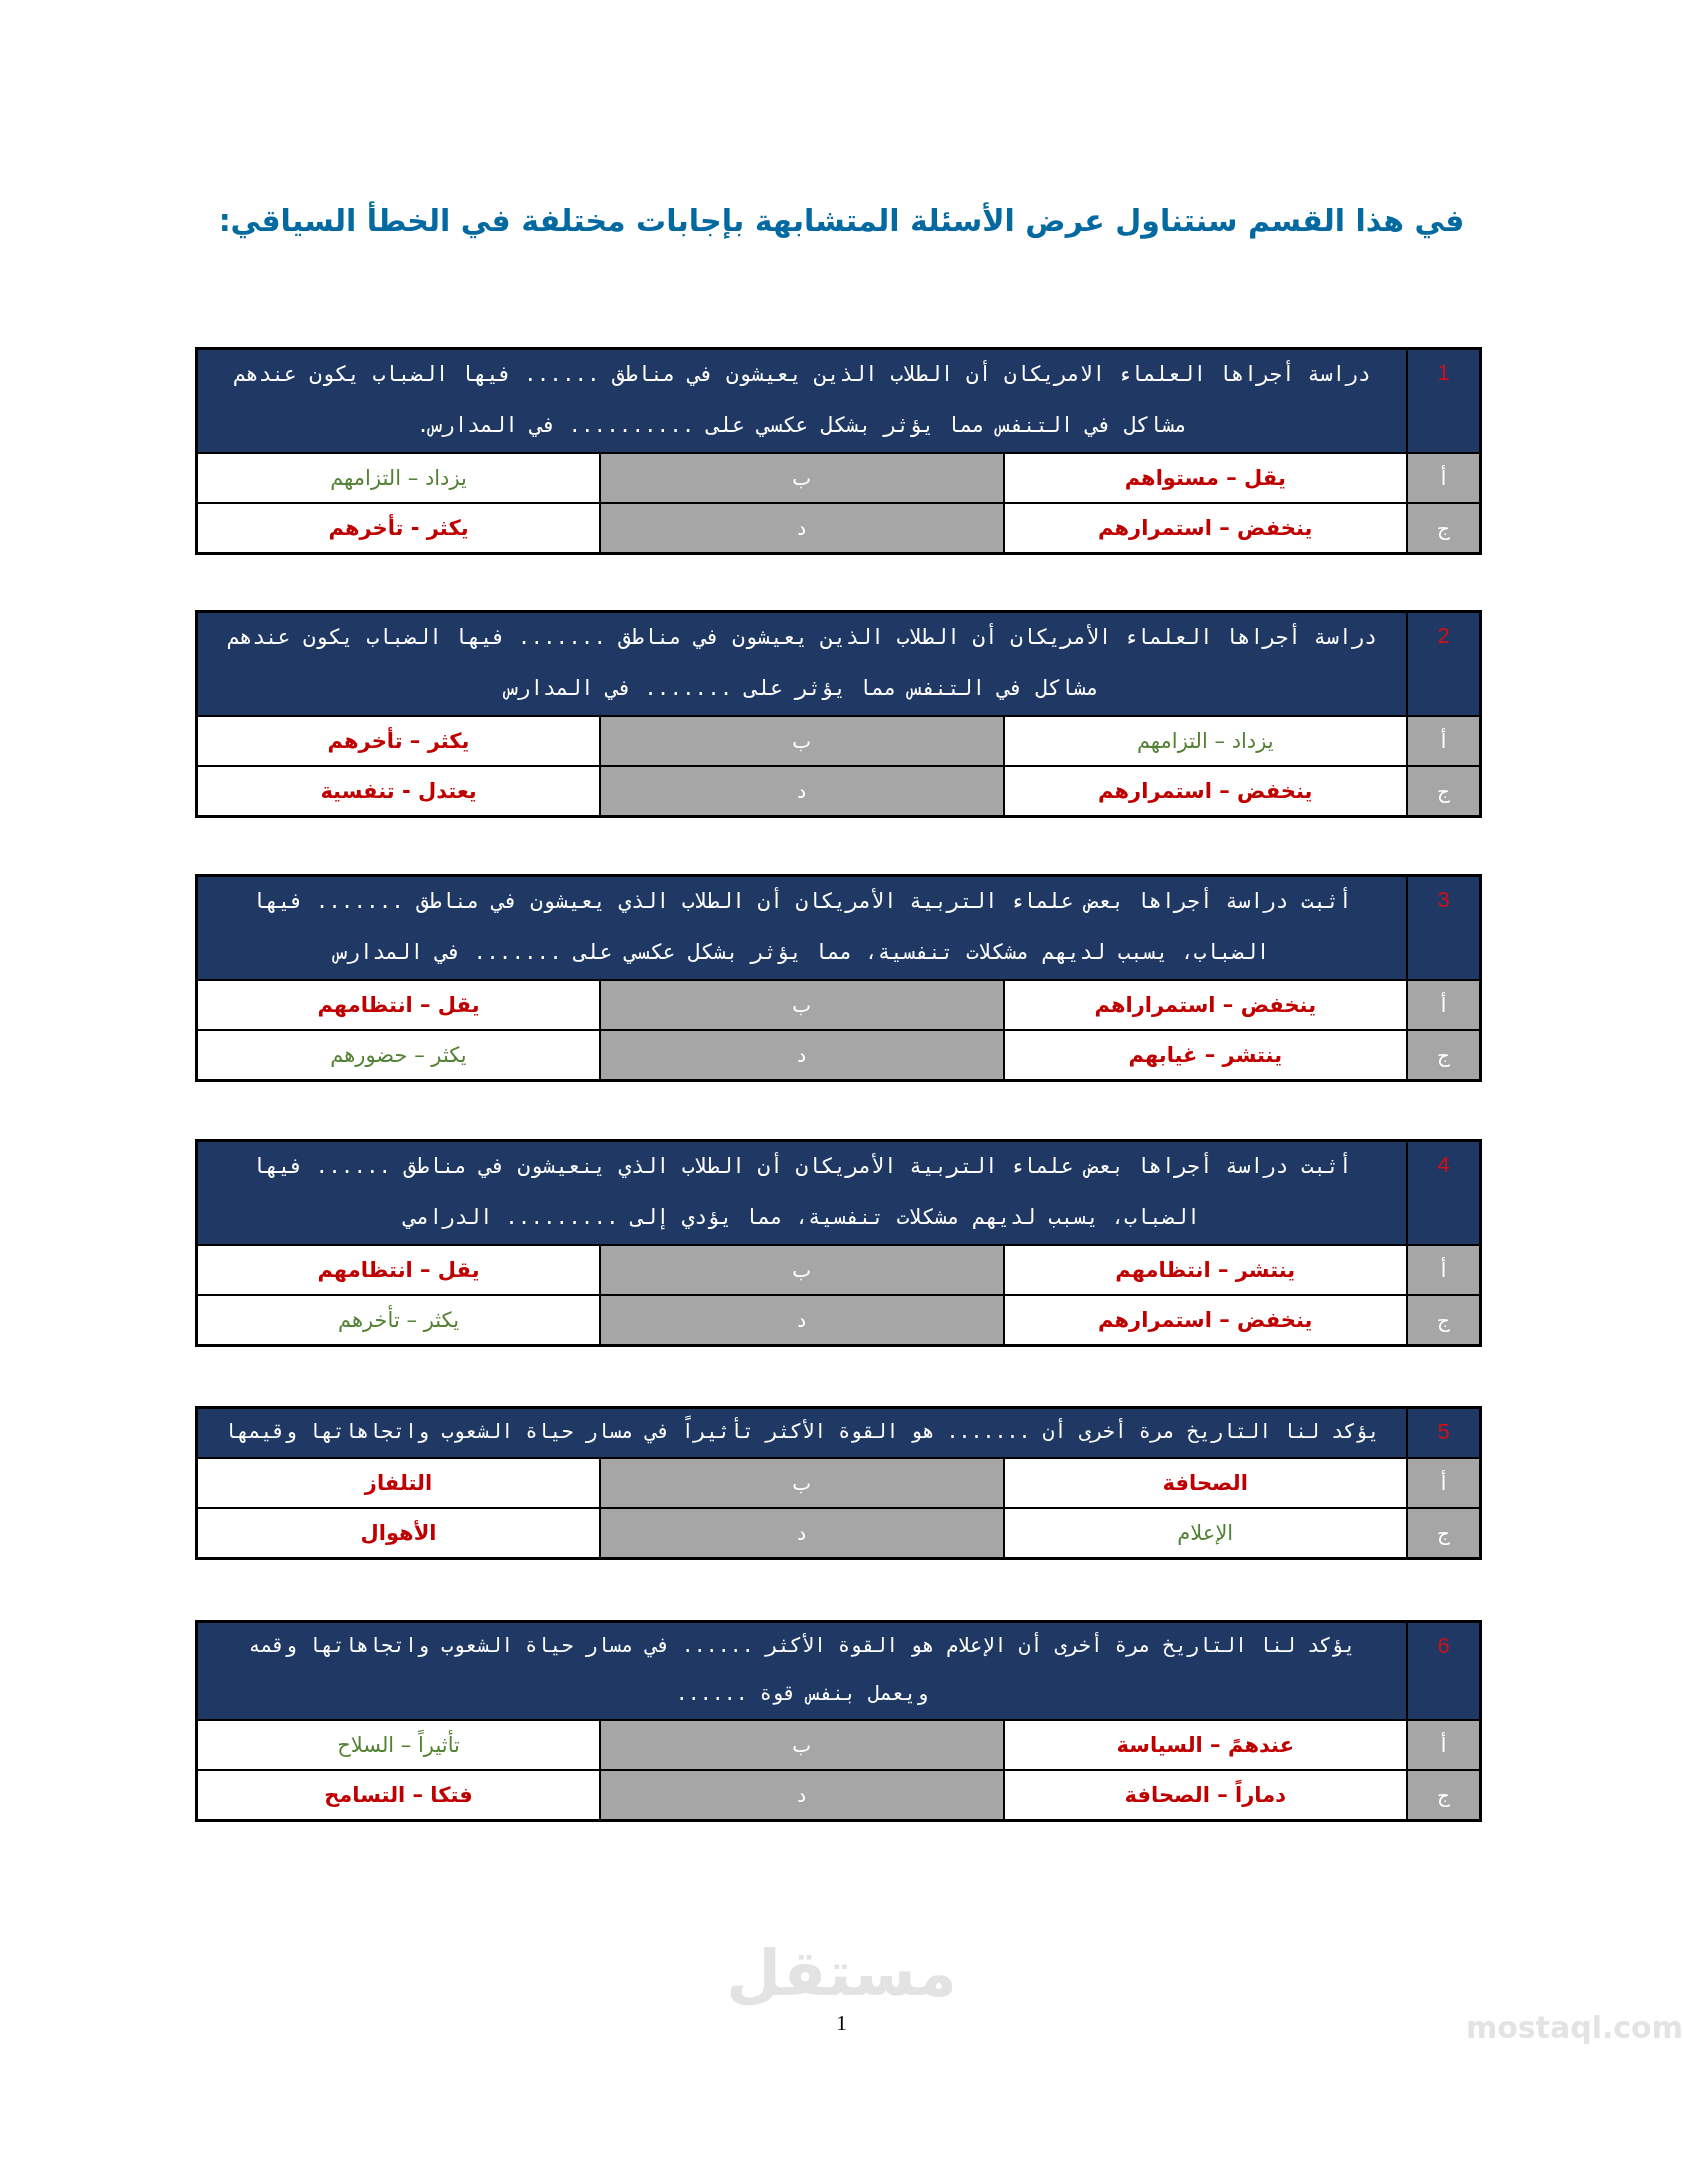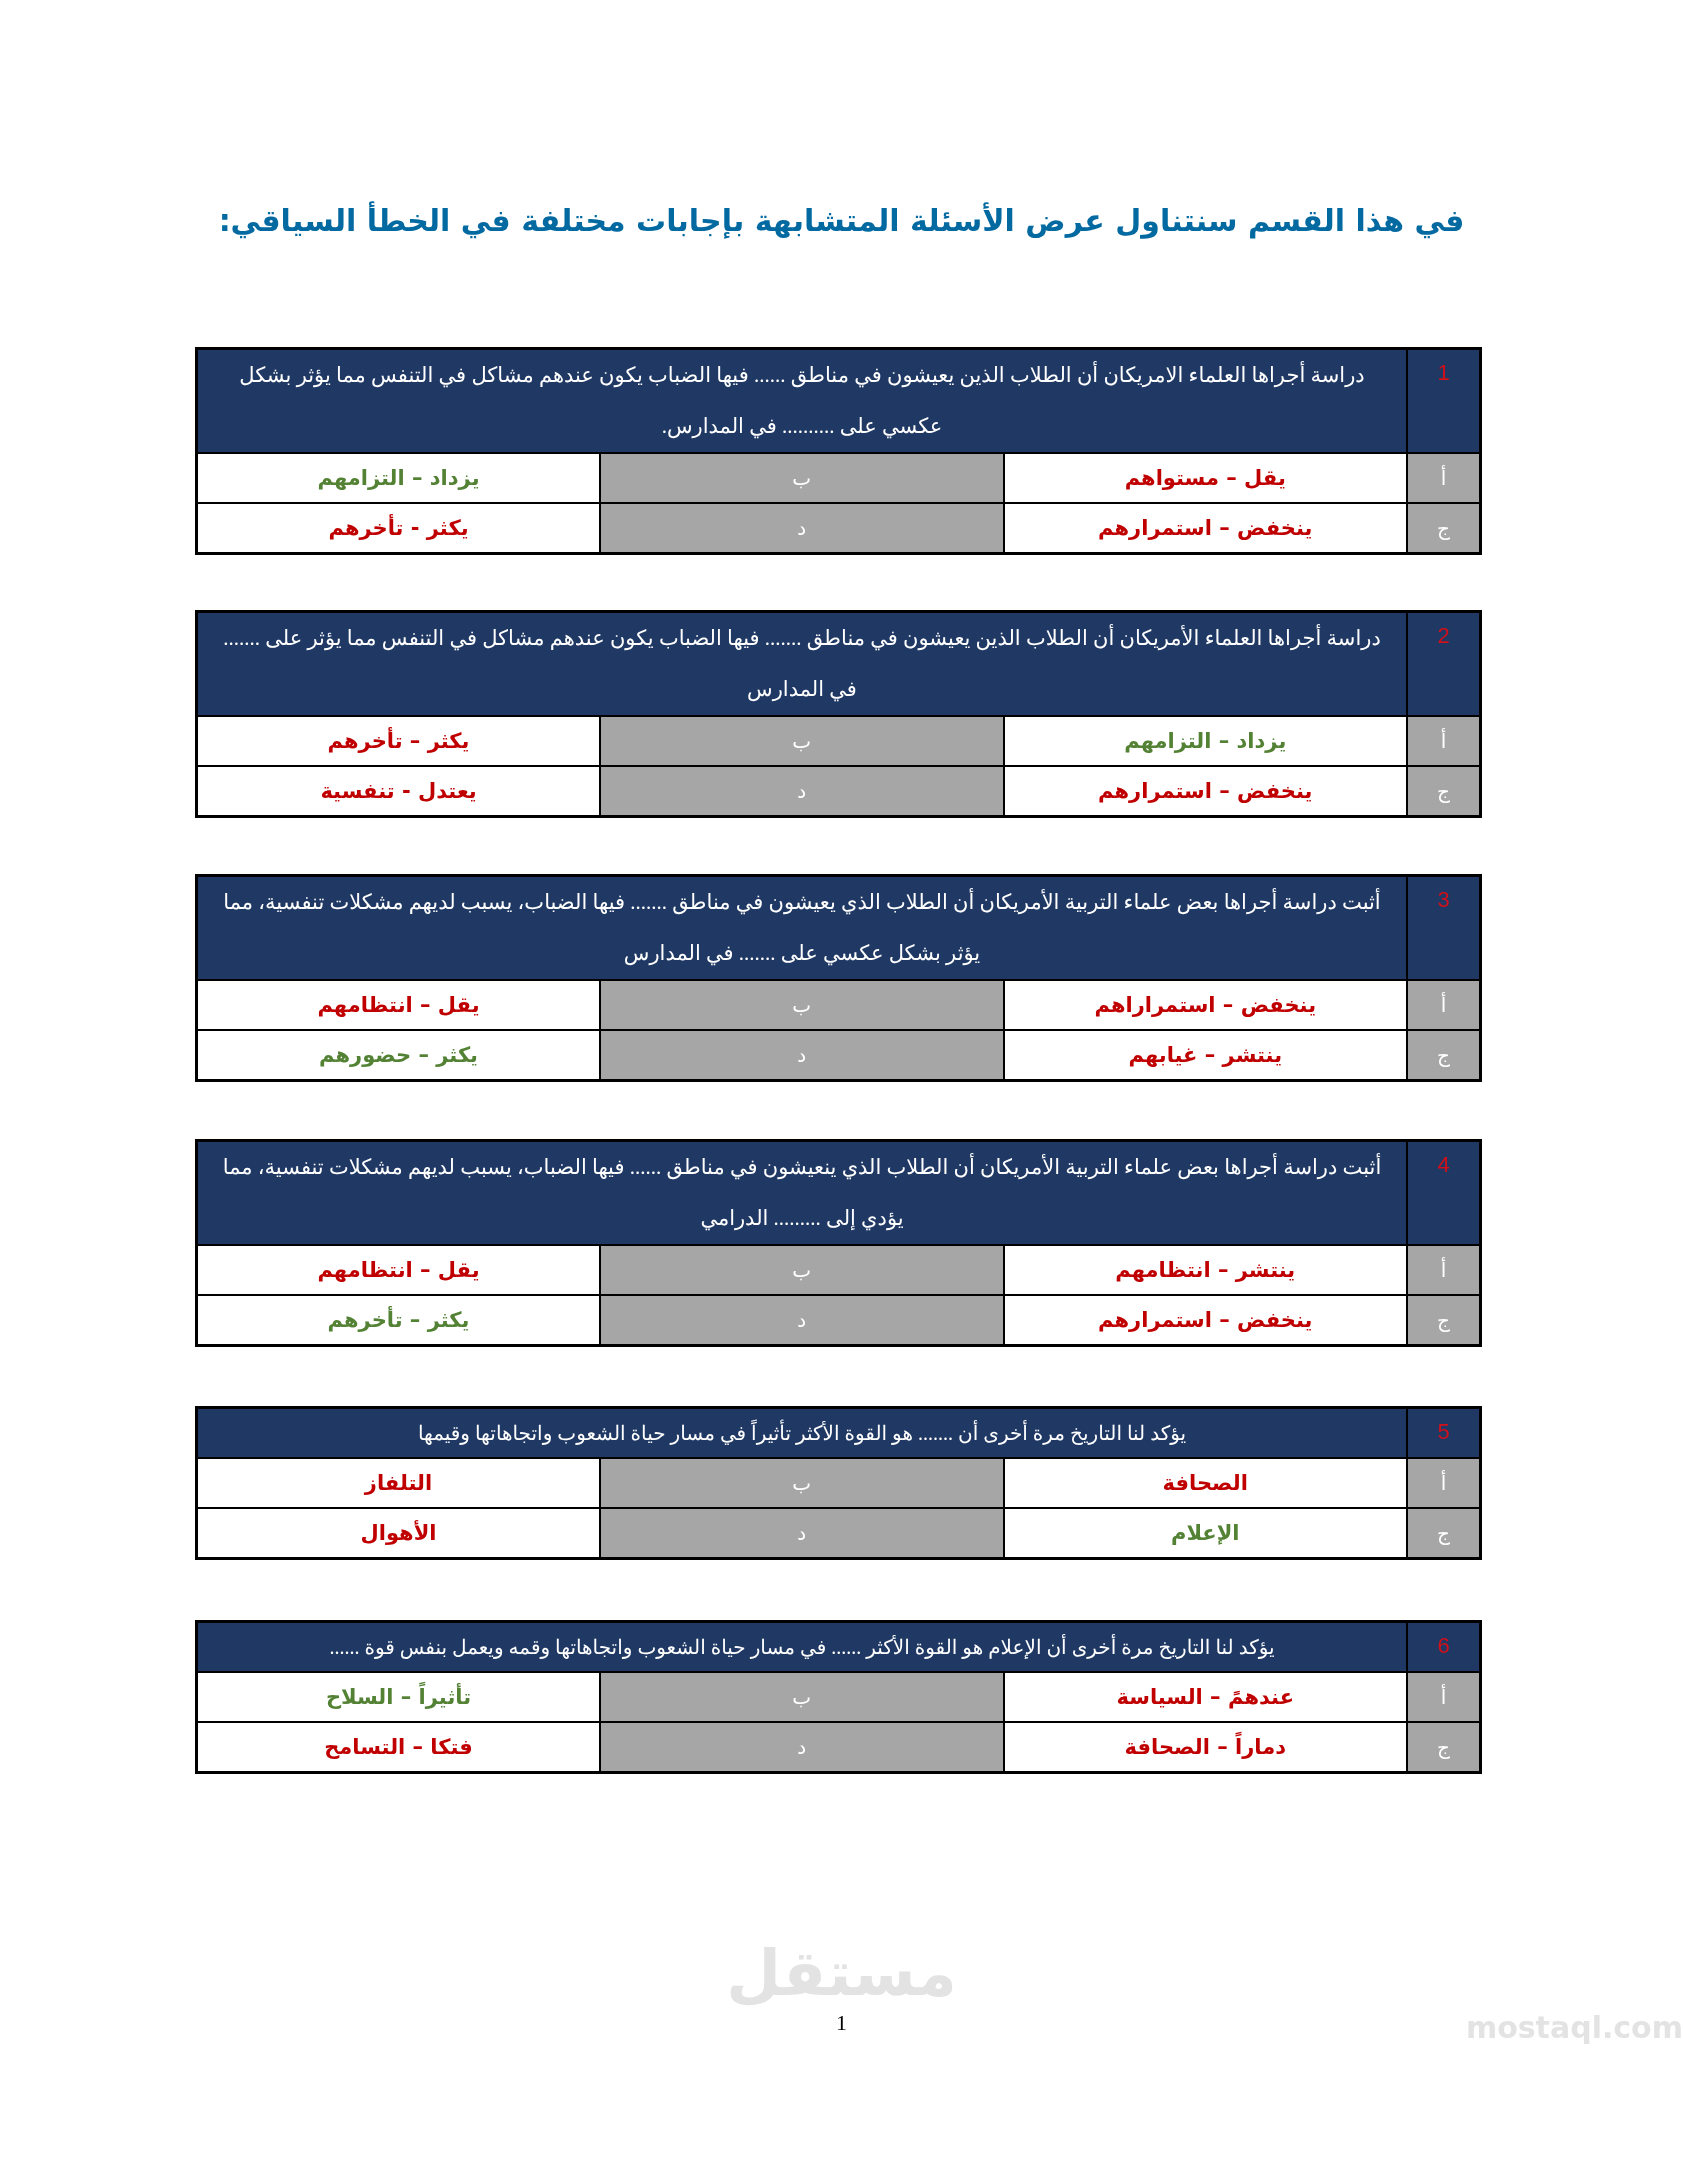--- a/index.html
+++ b/index.html
@@ -16,36 +16,36 @@
   }
   .qtable td { border: 2px solid #000; padding: 0; }
   .qtable .num-cell {
     width: 71px; background: #1f3864; color: #d0101a; text-align: center;
     vertical-align: top; font-size: 22px; padding-top: 10px;
     font-family: "Liberation Sans", sans-serif;
   }
   .qtable .q-cell {
     background: #1f3864; color: #ffffff; text-align: center;
     font-size: 21px; line-height: 51px; padding: 0 16px;
-    font-family: Liberation Serif, serif;
+    font-family: Liberation Mono, monospace;
   }
   .qtable.short .q-cell { line-height: 48px; font-size: 20px; }
   .qtable .letter-cell {
     background: #a6a6a6; color: #ffffff; text-align: center;
     font-size: 20px; height: 48px; width: 71px;
   }
   .qtable .letter-mid { width: 73px; }
   .qtable .opt-cell {
     background: #ffffff; text-align: center; font-size: 21px; font-weight: bold;
     height: 48px;
   }
   .qtable .opt-right { width: 571px; }
   .red { color: #c00000; }
   .green { color: #548235; }
-  .green.light { font-weight: bold; }
+  .green.light { font-weight: normal; }
   .page-number {
     position: absolute; top: 2010px; left: 0; width: 1683px; text-align: center;
     font-size: 22px; color: #000; font-family: "Liberation Serif", serif;
   }
   .watermark {
     position: absolute; top: 1936px; left: 0; width: 1683px; text-align: center;
     color: #e3e3e3; font-family: "DejaVu Sans", sans-serif;
   }
   .watermark .wm-ar { font-size: 63px; font-weight: bold; line-height: 75px; direction: rtl; }
   .watermark .wm-en { font-size: 30px; font-weight: bold; line-height: 34px; text-align: right; }

